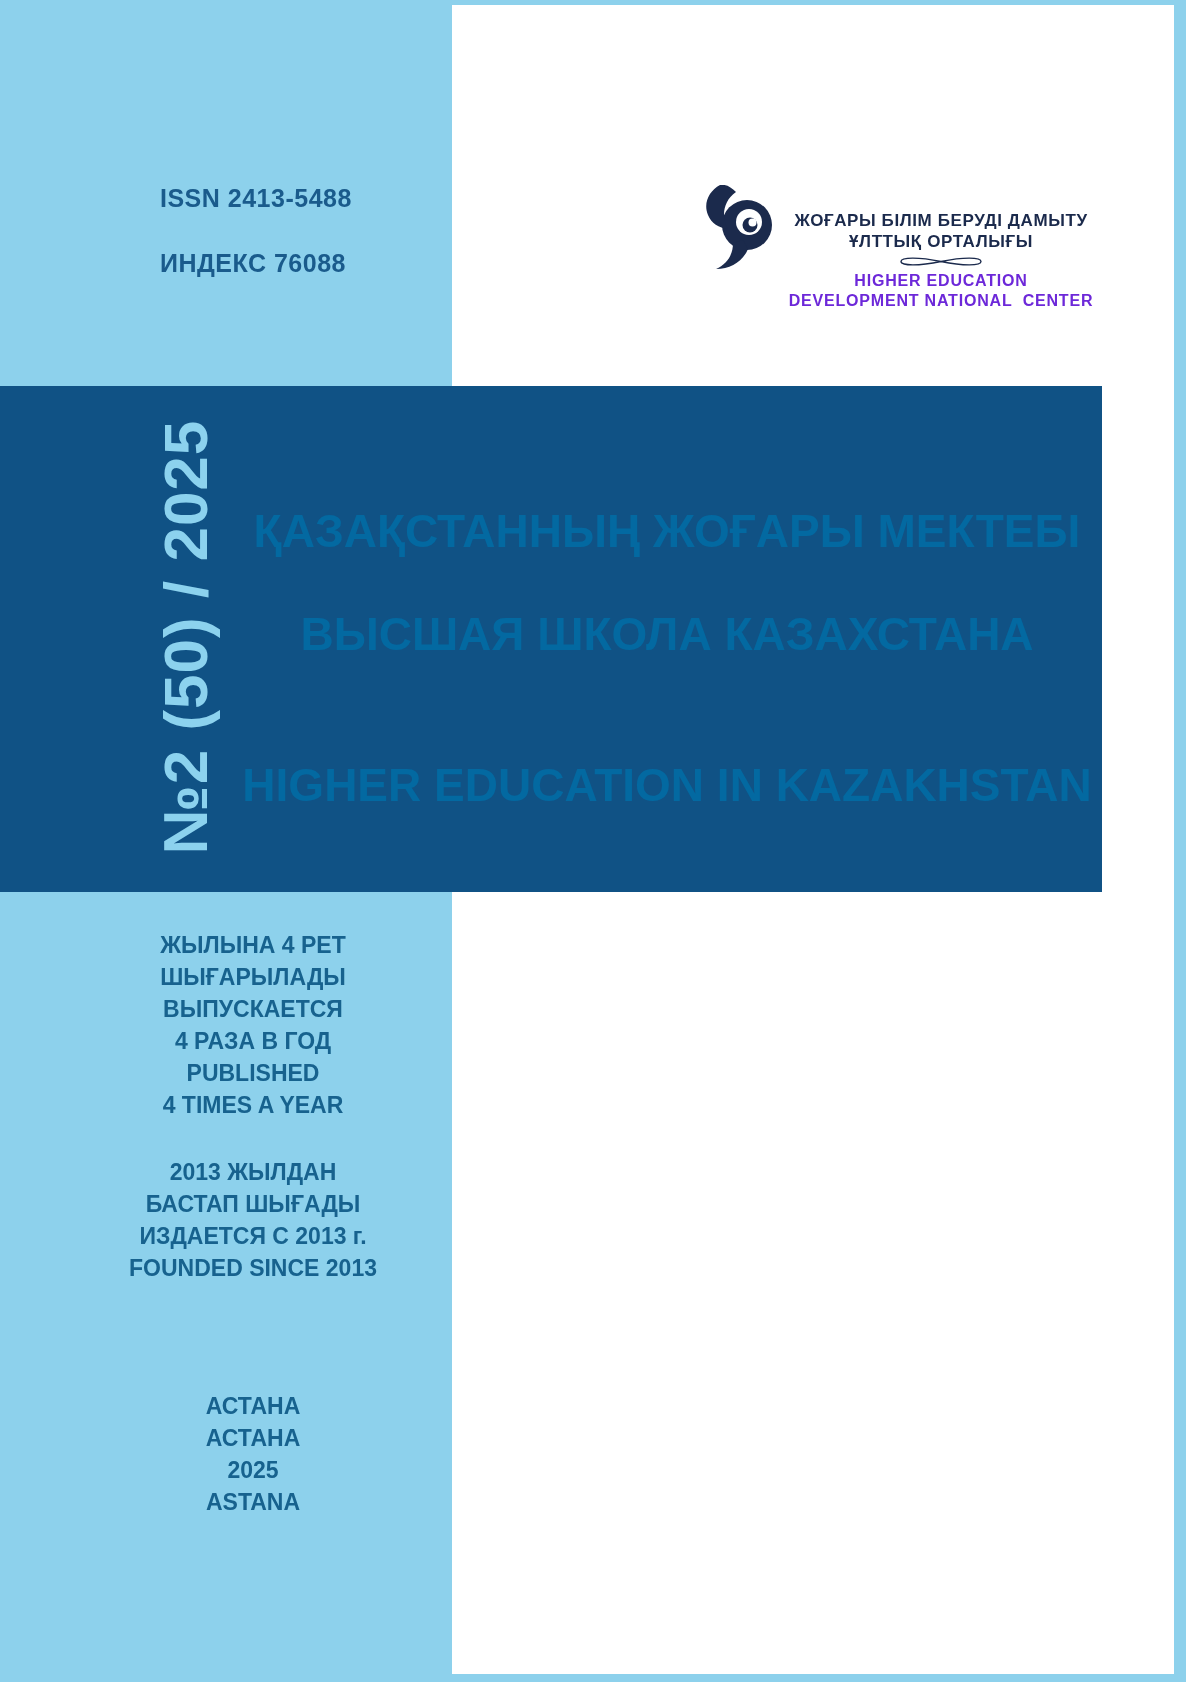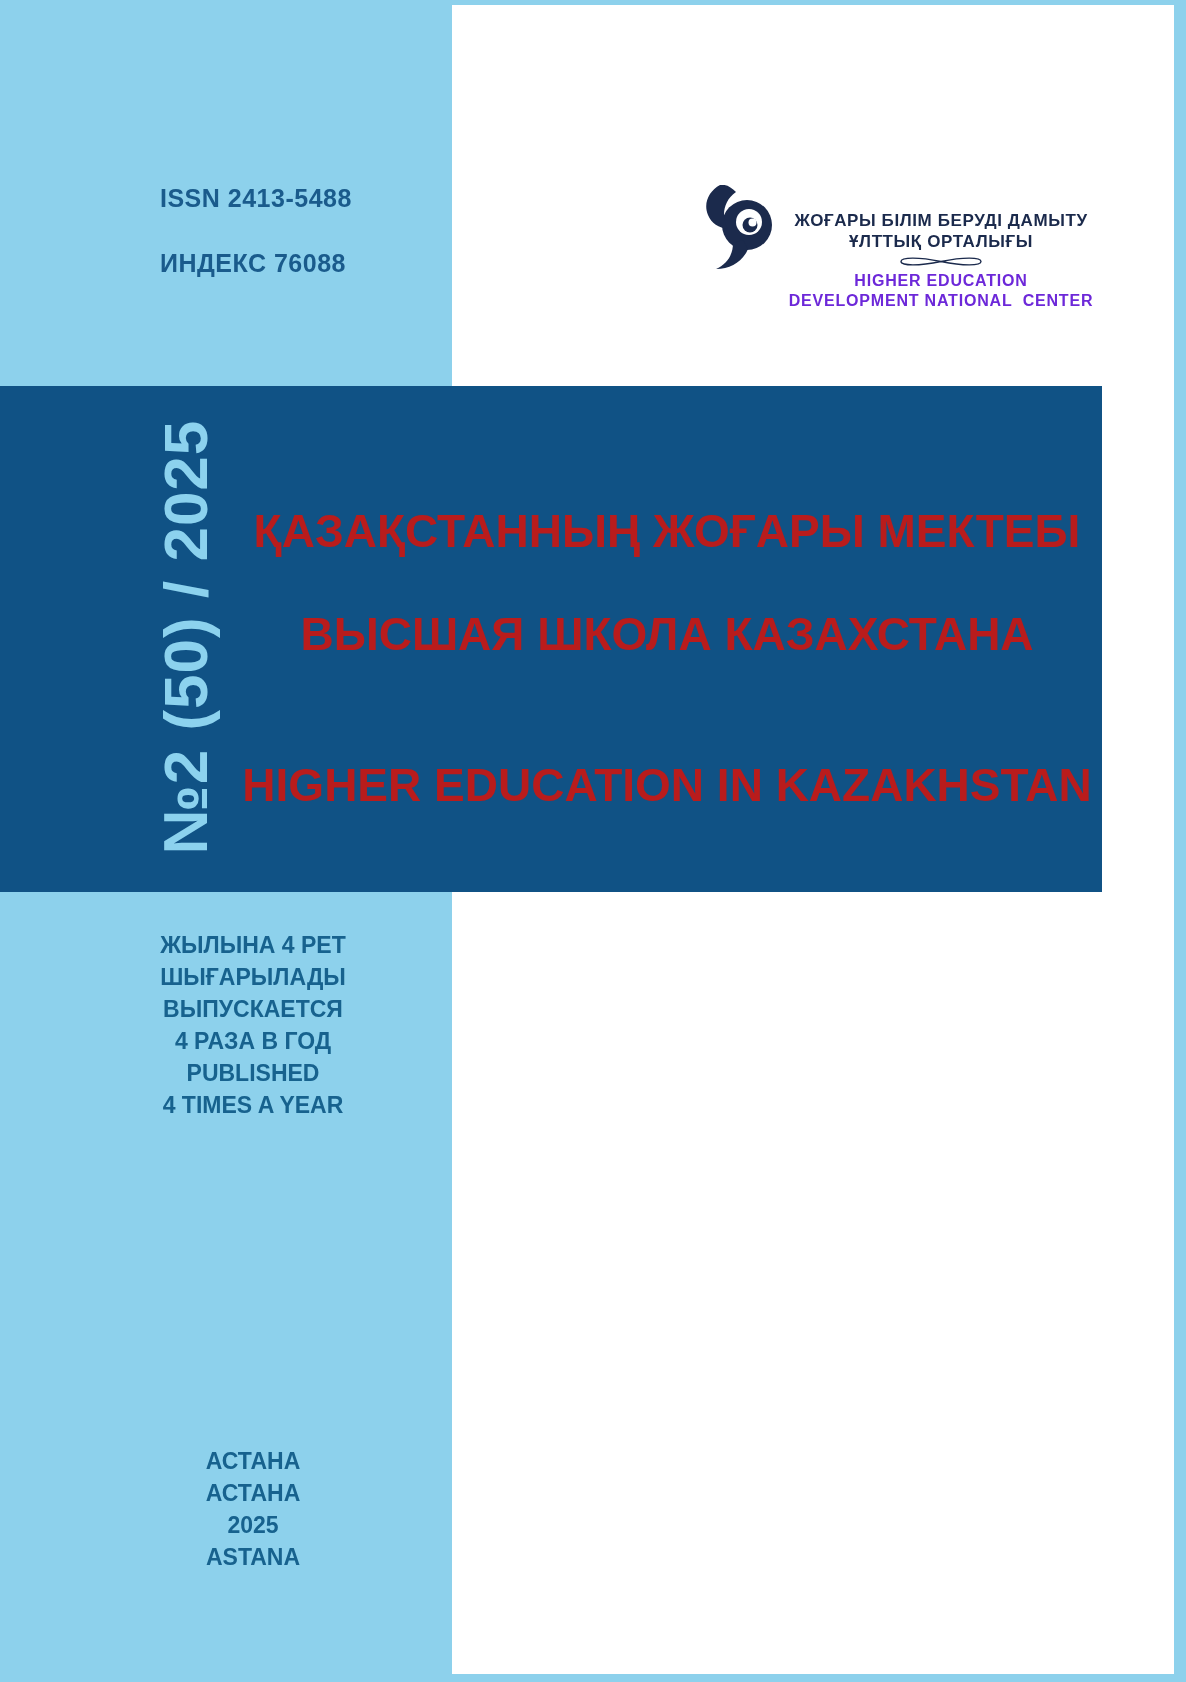--- a/index.html
+++ b/index.html
@@ -41,35 +41,35 @@
   }
   .issue-number{
     position:absolute;left:-74px;top:601px;width:520px;height:72px;
     transform:rotate(-90deg);
     text-align:center;
     font-size:62px;font-weight:bold;color:#8CD2EE;
     letter-spacing:1px;white-space:nowrap;
   }
   .banner-title{
     position:absolute;left:230px;width:874px;
-    text-align:center;color:#b91c1c;font-weight:bold;font-size:46px;
+    text-align:center;color:#0369a1;font-weight:bold;font-size:46px;
     line-height:1;white-space:nowrap;
   }
   .bt-1{top:508px;}
   .bt-2{top:611px;}
   .bt-3{top:714px;margin-top:48px;}
   
   .side-block{
     position:absolute;left:63px;width:380px;
     text-align:center;color:#17628E;font-weight:bold;
     font-size:23px;line-height:32px;white-space:nowrap;
   }
   .freq-block{top:929px;}
   .founded-block{top:1156px;}
-  .imprint-block{top:1445px;text-align:center;}
+  .imprint-block{top:1390px;text-align:center;}
 </style>
 </head>
 <body>
 
 <div class="cover">
 
   <div class="content-panel"></div>
 
   <div class="issn-line issn-1">ISSN 2413-5488</div>
   <div class="issn-line issn-2">ИНДЕКС 76088</div>
@@ -104,20 +104,26 @@
 
   <div class="side-block freq-block">
     <div>ЖЫЛЫНА 4 РЕТ</div>
     <div>ШЫҒАРЫЛАДЫ</div>
     <div>ВЫПУСКАЕТСЯ</div>
     <div>4 РАЗА В ГОД</div>
     <div>PUBLISHED</div>
     <div>4 TIMES A YEAR</div>
   </div>
 
+  <div class="side-block founded-block">
+    <div>2013 ЖЫЛДАН</div>
+    <div>БАСТАП ШЫҒАДЫ</div>
+    <div>ИЗДАЕТСЯ С 2013 г.</div>
+    <div>FOUNDED SINCE 2013</div>
+  </div>
 
   <div class="side-block imprint-block">
     <div>АСТАНА</div>
     <div>АСТАНА</div>
     <div>2025</div>
     <div>ASTANA</div>
   </div>
 
 </div>
 

